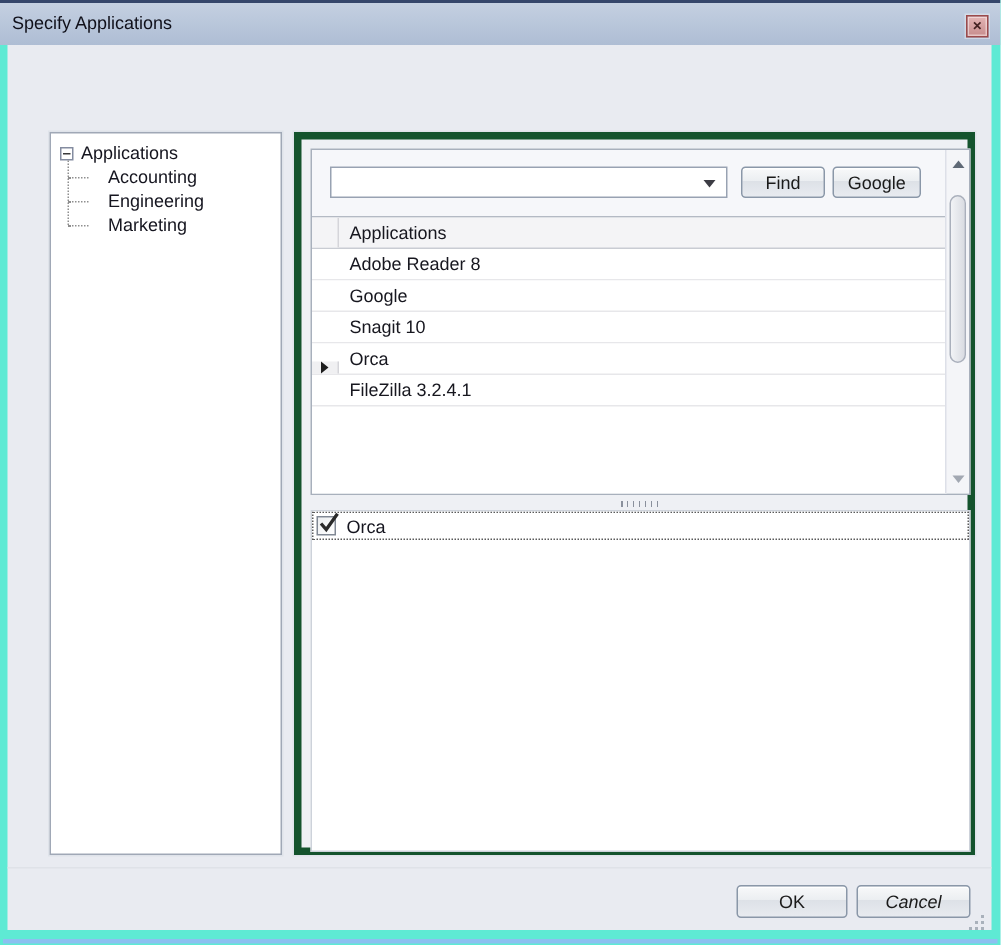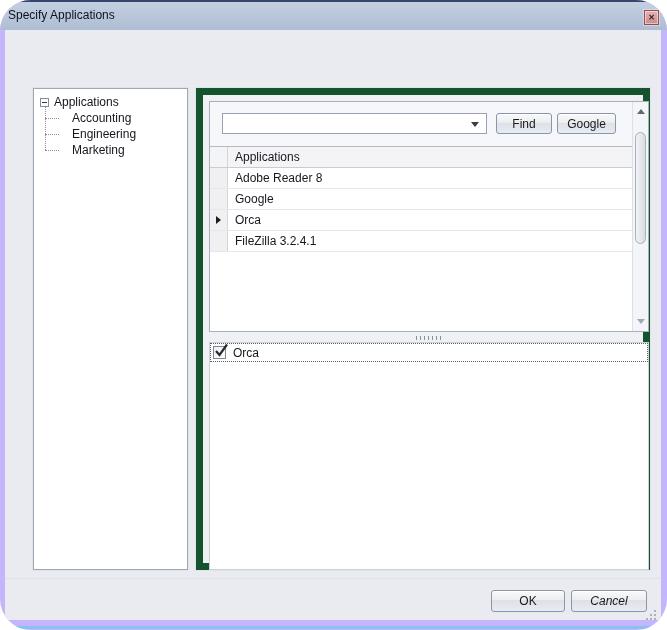--- a/index.html
+++ b/index.html
@@ -1,19 +1,19 @@
 <!DOCTYPE html>
 <html><head>
 <meta charset="utf-8">
 <style>
   * { margin:0; padding:0; box-sizing:border-box; }
   html,body { width:667px; height:630px; }
   body { font-family:"Liberation Sans", sans-serif; font-size:12px; color:#15151f; }
 
-  .window { position:relative; width:667px; height:630px; background:#c4b5fd; overflow:hidden;border-radius:31px; }
+  .window { position:relative; width:667px; height:630px; background:#5eead4; overflow:hidden; }
 
   
   .titlebar { position:absolute; left:0; top:0; width:667px; height:30px;
     background:linear-gradient(#c4d0e1, #aebdd4); border-top:2px solid #35466b; }
   .title { position:absolute; left:8px; top:0; line-height:27px; font-size:12px; color:#10101a; }
   .close-btn { position:absolute; right:8px; top:8px; width:15px; height:15px;
     border:1px solid #9c4a4a; background:linear-gradient(#e3b4b4,#c78d8d);
     box-shadow:inset 0 0 0 1px rgba(255,240,240,.55), 0 0 0 1px rgba(255,255,255,.35);
     display:flex; align-items:center; justify-content:center; cursor:pointer; }
   .close-btn span { font-size:8px; font-weight:bold; color:#452222; line-height:1; }
@@ -30,42 +30,42 @@
   .tree-root { position:absolute; left:6px; top:5px; height:16px; display:flex; align-items:center; cursor:default; }
   .expand-box { width:9px; height:9px; border:1px solid #848ca0; background:#fff; position:relative; margin-right:5px; flex:none; }
   .expand-box::after { content:""; position:absolute; left:1px; top:3px; width:5px; height:1px; background:#3a3a3a; }
   .tree-children { position:absolute; left:18px; top:21px; }
   .tree-children::before { content:""; position:absolute; left:-7px; top:-3px; bottom:8px; border-left:1px dotted #8f8f8f; }
   .tree-child { position:relative; height:16px; line-height:16px; padding-left:20px; white-space:nowrap; cursor:default; }
   .tree-child::before { content:""; position:absolute; left:-7px; top:8px; width:14px; border-top:1px dotted #8f8f8f; }
 
   
   .right-panel { position:absolute; left:196px; top:88px; width:454px; height:482px;
-    background:#eef0f4; border:7px solid #14532d; box-shadow:0 0 0 1px #dfe3ea;text-decoration:underline; }
+    background:#eef0f4; border:5px solid #14532d; box-shadow:0 0 0 1px #dfe3ea;text-decoration:underline; }
 
   .subpanel { position:absolute; left:6px; top:6px; width:440px; height:231px;
     background:#f6f7fa; border:1px solid #a8b0bc; overflow:hidden; }
 
   .combo { position:absolute; left:12px; top:11px; width:265px; height:21px;
     background:#fff; border:1px solid #98a2b2; cursor:text; }
   .combo-arrow { position:absolute; right:7px; top:8px; width:0; height:0;
     border-left:4px solid transparent; border-right:4px solid transparent; border-top:5px solid #3c3c44; }
 
   .btn { font-family:"Liberation Sans", sans-serif; font-size:12px; color:#1a1a1a;
     border:1px solid #8a97a8; border-radius:3px;
     background:linear-gradient(#f8f9fa, #ebeef1 45%, #dde1e7 46%, #e8ebf0);
     box-shadow:inset 0 1px 0 #ffffff; cursor:pointer; }
   .btn-find  { position:absolute; left:286px; top:11px; width:56px; height:21px; }
   .btn-clear { position:absolute; left:347px; top:11px; width:59px; height:21px; }
 
   
   .grid { position:absolute; left:0; top:44px; width:423px; height:186px;
     background:#fff; border-top:1px solid #b4bac4; overflow:hidden; }
   .grid-header { display:flex; height:21px; background:#f4f4f6; border-bottom:1px solid #c9ccd3; }
-  .grid-row { display:flex; height:21px; background:#fff; border-bottom:1px solid #e7e7ea; }
+  .grid-row { display:flex; height:21px; background:#fff; border-bottom:1px solid #e7e7ea;align-items:flex-end; }
   .ind-cell { width:18px; flex:none; background:#f0f0f2; border-right:1px solid #d5d5da;
     display:flex; align-items:center; justify-content:center; }
   .grid-header .ind-cell { background:#f4f4f6; }
   .hdr-cell, .row-cell { flex:1; line-height:20px; padding-left:7px; color:#17171f; white-space:nowrap; overflow:hidden; }
   .tri-right { width:0; height:0; border-top:4px solid transparent; border-bottom:4px solid transparent; border-left:5px solid #1d1d1d; }
 
   
   .scrollbar { position:absolute; right:0; top:0; width:16px; height:229px;
     background:#f4f5f8; border-left:1px solid #dde0e8; }
   .sb-btn { position:absolute; left:0; width:16px; height:15px; display:flex; align-items:center; justify-content:center; }
@@ -146,20 +146,24 @@
         <div class="grid-body">
             <div class="grid-row">
               <div class="ind-cell"></div>
               <div class="row-cell">Adobe Reader 8</div>
             </div>
             <div class="grid-row">
               <div class="ind-cell"></div>
               <div class="row-cell">Google</div>
             </div>
             <div class="grid-row">
+              <div class="ind-cell"></div>
+              <div class="row-cell">Snagit 10</div>
+            </div>
+            <div class="grid-row">
               <div class="ind-cell">
                 <span class="tri-right"></span>
               </div>
               <div class="row-cell">Orca</div>
             </div>
             <div class="grid-row">
               <div class="ind-cell"></div>
               <div class="row-cell">FileZilla 3.2.4.1</div>
             </div>
           </div>

